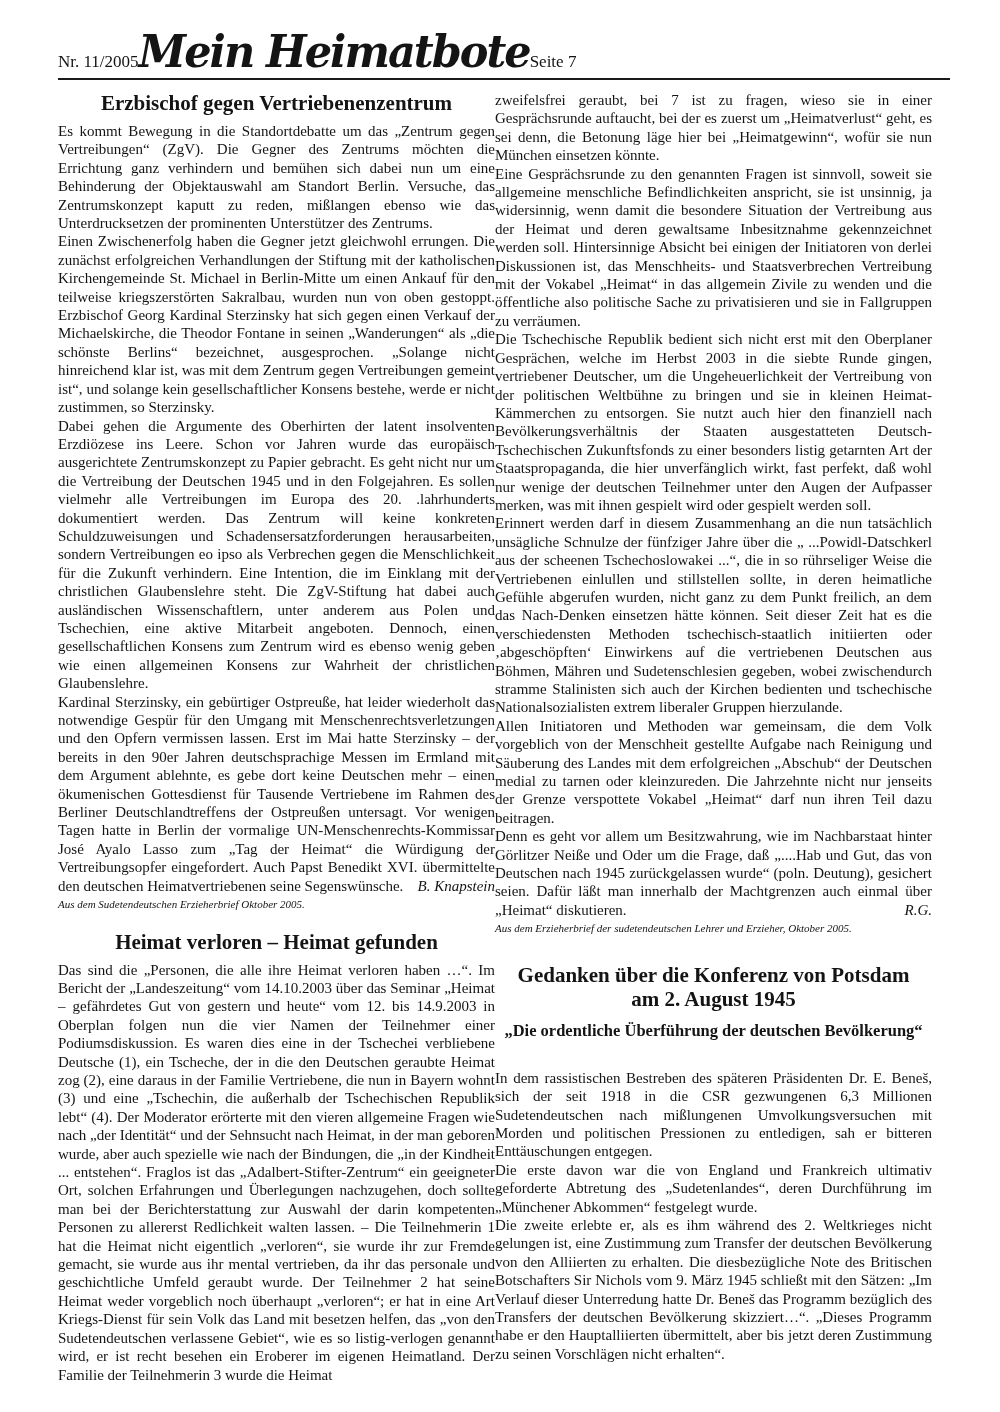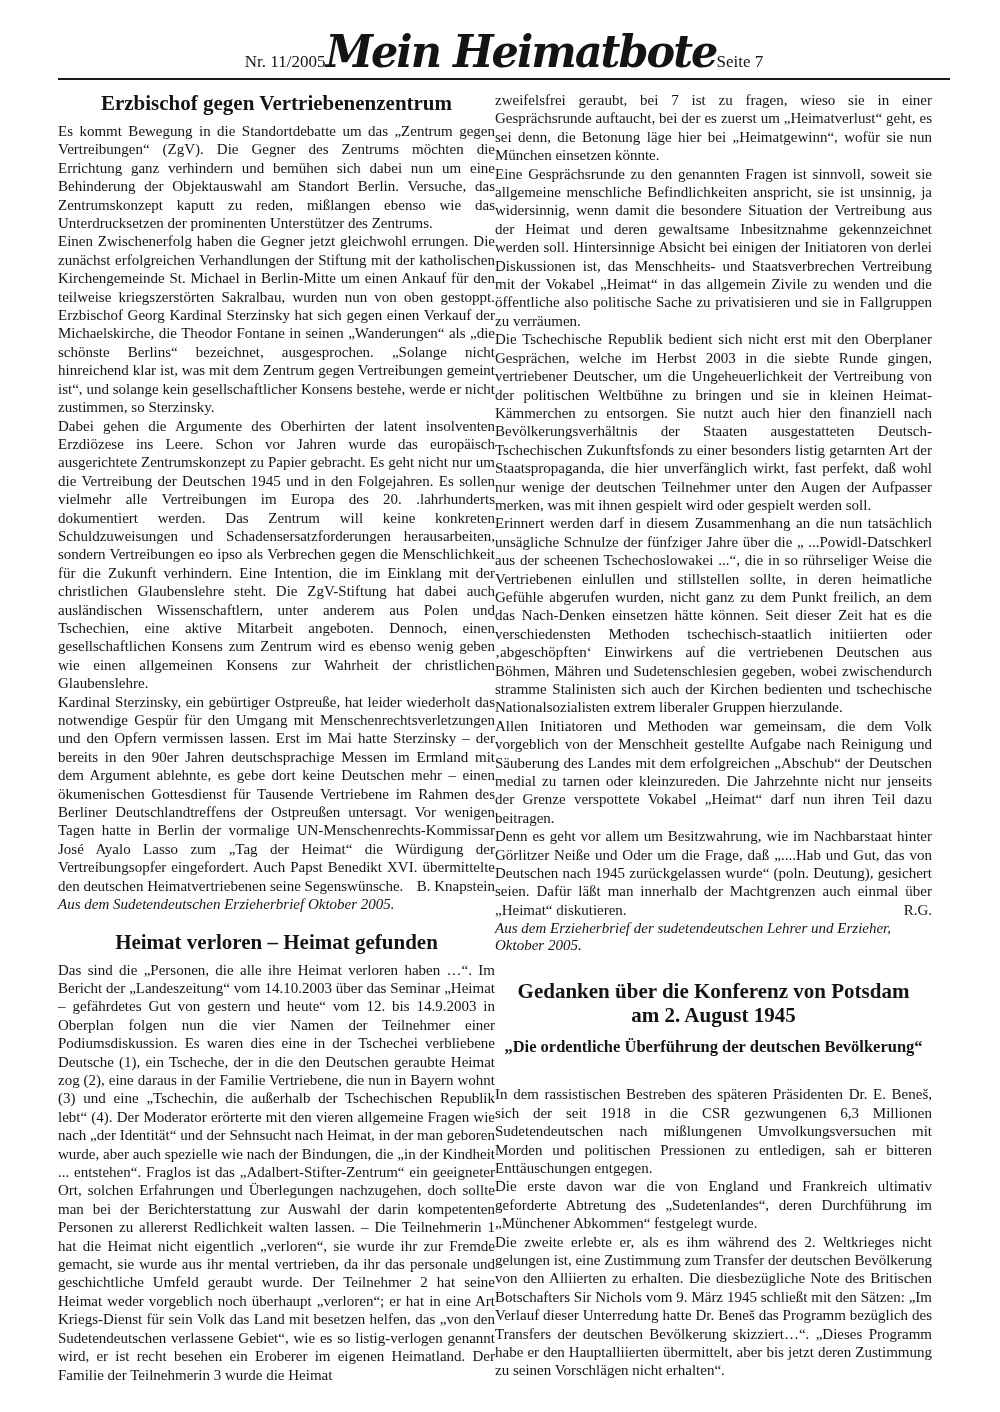--- a/index.html
+++ b/index.html
@@ -17,21 +17,21 @@
   .page {
     box-sizing: border-box;
     width: 1000px;
     height: 1412px;
     padding: 0 50px 0 58px;
   }
   
   .page-header {
     display: flex;
     align-items: flex-end;
-    justify-content: center;
+    justify-content: flex-start;
     height: 74px;
     padding-bottom: 4px;
     border-bottom: 2.5px solid #1a1a1a;
   }
   .issue, .pageno {
     font-size: 17px;
     line-height: 20px;
     padding-bottom: 2px;
   }
   .masthead {
@@ -69,24 +69,25 @@
   .article-title.big { margin-top: 26px; margin-bottom: 10px; }
   .subtitle {
     font-size: 16.5px;
     line-height: 20px;
     font-weight: bold;
     text-align: center;
     margin: 0 0 28px 0;
   }
   .sig {
     float: right;
+    font-style: italic;
   }
   .source {
     font-style: italic;
-    font-size: 15px;
+    font-size: 11px;
     line-height: 16.5px;
     text-align: left;
     margin: 1px 0 0 0 !important;
   }
 </style>
 </head>
 <body>
 
 <div class="page">
 

